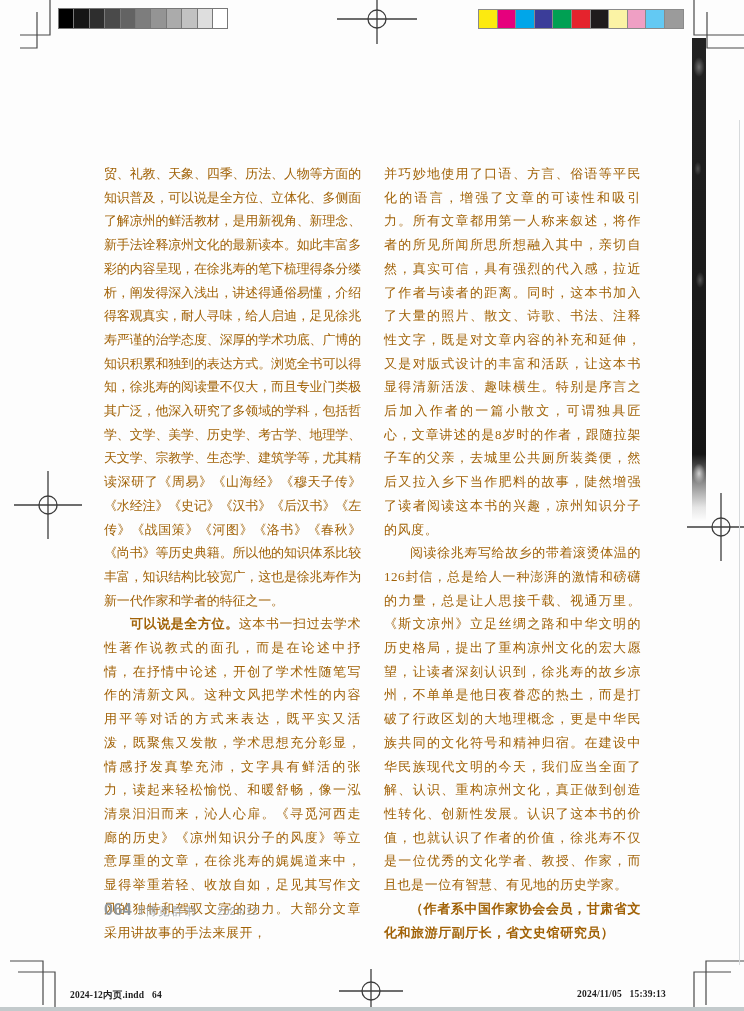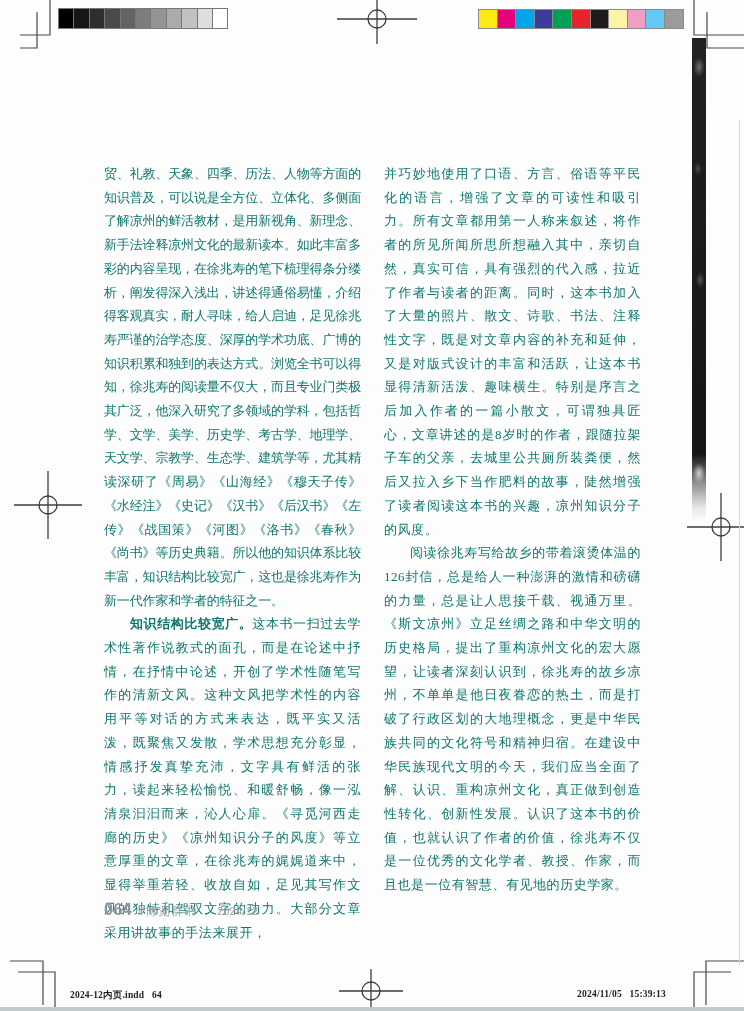--- a/index.html
+++ b/index.html
@@ -29,21 +29,21 @@
       radial-gradient(ellipse 6px 11px at 42% 27%, #4c4c4c, rgba(0,0,0,0) 62%),
       radial-gradient(ellipse 7px 13px at 58% 50%, #535353, rgba(0,0,0,0) 62%),
       radial-gradient(ellipse 9px 15px at 50% 90%, #cfcfcf, rgba(255,255,255,0) 68%),
       linear-gradient(180deg,#222 0%,#151515 86%,#8f8f8f 92%,#e6e6e6 97%,#fff 100%);
   }
   .edge-line{position:absolute;left:739px;top:120px;width:1px;height:845px;background:#d7dadc;}
   .paper-edge{position:absolute;left:0;bottom:0;width:744px;height:4px;background:#c3cacc;}
   
   .col{
     position:absolute;top:162px;width:257px;
-    color:#0f766e;
+    color:#a16207;
     font-size:13px;line-height:23.7px;
     text-align:justify;
   }
   .col-left{left:104px;}
   .col-right{left:384px;}
   .col p{margin:0;}
   .indent{text-indent:2em;}
   .loose{letter-spacing:0.55px;}
   .tight{letter-spacing:-0.15px;}
   .bold{font-weight:700;}
@@ -129,25 +129,26 @@
       <div class="swatch" style="background: rgb(99, 201, 243);"></div>
       <div class="swatch" style="background: rgb(155, 155, 155);"></div>
     </div>
 
   <div class="photo-strip"></div>
   <div class="edge-line"></div>
 
   <main>
     <div class="col col-left">
       <p class="para tight">贸、礼教、天象、四季、历法、人物等方面的知识普及，可以说是全方位、立体化、多侧面了解凉州的鲜活教材，是用新视角、新理念、新手法诠释凉州文化的最新读本。如此丰富多彩的内容呈现，在徐兆寿的笔下梳理得条分缕析，阐发得深入浅出，讲述得通俗易懂，介绍得客观真实，耐人寻味，给人启迪，足见徐兆寿严谨的治学态度、深厚的学术功底、广博的知识积累和独到的表达方式。浏览全书可以得知，徐兆寿的阅读量不仅大，而且专业门类极其广泛，他深入研究了多领域的学科，包括哲学、文学、美学、历史学、考古学、地理学、天文学、宗教学、生态学、建筑学等，尤其精读深研了《周易》《山海经》《穆天子传》《水经注》《史记》《汉书》《后汉书》《左传》《战国策》《河图》《洛书》《春秋》《尚书》等历史典籍。所以他的知识体系比较丰富，知识结构比较宽广，这也是徐兆寿作为新一代作家和学者的特征之一。</p>
-      <p class="para indent loose"><b>知识结构比较宽广。</b><span>这本书一扫过去学术性著作说教式的面孔，而是在论述中抒情，在抒情中论述，开创了学术性随笔写作的清新文风。这种文风把学术性的内容用平等对话的方式来表达，既平实又活泼，既聚焦又发散，学术思想充分彰显，情感抒发真挚充沛，文字具有鲜活的张力，读起来轻松愉悦、和暖舒畅，像一泓清泉汩汩而来，沁人心扉。《寻觅河西走廊的历史》《凉州知识分子的风度》等立意厚重的文章，在徐兆寿的娓娓道来中，显得举重若轻、收放自如，足见其写作文风的独特和驾驭文字的功力。大部分文章采用讲故事的手法来展开，</span></p>
+      <p class="para indent loose"><b>可以说是全方位。</b><span>这本书一扫过去学术性著作说教式的面孔，而是在论述中抒情，在抒情中论述，开创了学术性随笔写作的清新文风。这种文风把学术性的内容用平等对话的方式来表达，既平实又活泼，既聚焦又发散，学术思想充分彰显，情感抒发真挚充沛，文字具有鲜活的张力，读起来轻松愉悦、和暖舒畅，像一泓清泉汩汩而来，沁人心扉。《寻觅河西走廊的历史》《凉州知识分子的风度》等立意厚重的文章，在徐兆寿的娓娓道来中，显得举重若轻、收放自如，足见其写作文风的独特和驾驭文字的功力。大部分文章采用讲故事的手法来展开，</span></p>
     </div>
     <div class="col col-right">
       <p class="para loose">并巧妙地使用了口语、方言、俗语等平民化的语言，增强了文章的可读性和吸引力。所有文章都用第一人称来叙述，将作者的所见所闻所思所想融入其中，亲切自然，真实可信，具有强烈的代入感，拉近了作者与读者的距离。同时，这本书加入了大量的照片、散文、诗歌、书法、注释性文字，既是对文章内容的补充和延伸，又是对版式设计的丰富和活跃，让这本书显得清新活泼、趣味横生。特别是序言之后加入作者的一篇小散文，可谓独具匠心，文章讲述的是8岁时的作者，跟随拉架子车的父亲，去城里公共厕所装粪便，然后又拉入乡下当作肥料的故事，陡然增强了读者阅读这本书的兴趣，凉州知识分子的风度。</p>
       <p class="para indent loose">阅读徐兆寿写给故乡的带着滚烫体温的126封信，总是给人一种澎湃的激情和磅礴的力量，总是让人思接千载、视通万里。《斯文凉州》立足丝绸之路和中华文明的历史格局，提出了重构凉州文化的宏大愿望，让读者深刻认识到，徐兆寿的故乡凉州，不单单是他日夜眷恋的热土，而是打破了行政区划的大地理概念，更是中华民族共同的文化符号和精神归宿。在建设中华民族现代文明的今天，我们应当全面了解、认识、重构凉州文化，真正做到创造性转化、创新性发展。认识了这本书的价值，也就认识了作者的价值，徐兆寿不仅是一位优秀的文化学者、教授、作家，而且也是一位有智慧、有见地的历史学家。</p>
+      <p class="para indent loose bold">（作者系中国作家协会会员，甘肃省文化和旅游厅副厅长，省文史馆研究员）</p>
     </div>
   </main>
 
   <div class="footer">
     <span class="pagenum">064</span>
     <span class="fdiv">‖</span>
     <span class="journal">博览群书</span>
     <span class="issue">2024/12</span>
   </div>
 

